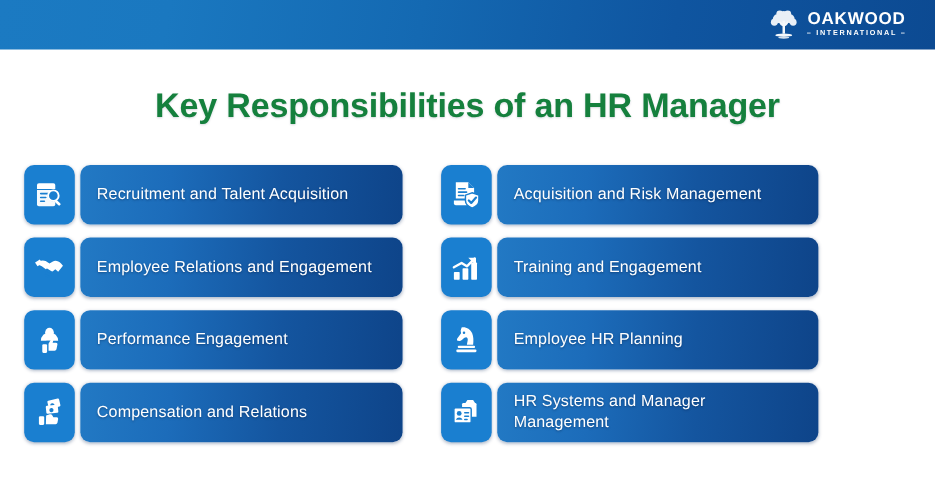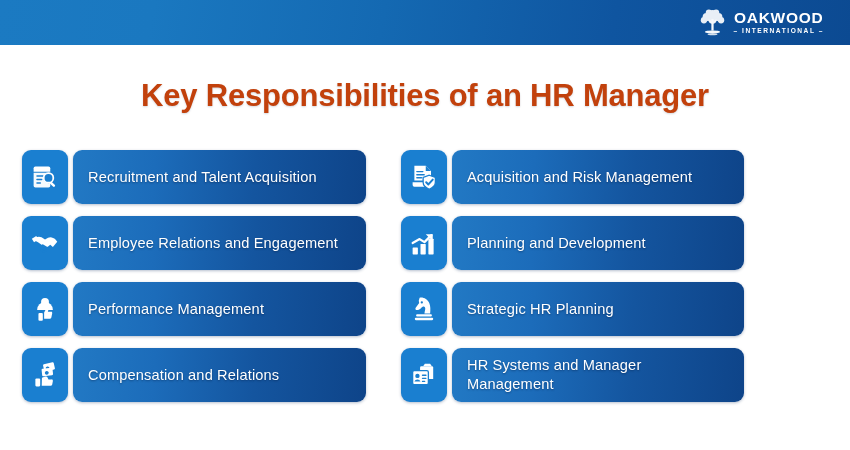--- a/index.html
+++ b/index.html
@@ -62,21 +62,21 @@
     white-space: nowrap;
   }
 
   
   .page-title {
     position: absolute;
     top: 78px;
     left: 0;
     width: 850px;
     text-align: center;
-    color: #c2410c;
+    color: #15803d;
     font-size: 31px;
     font-weight: bold;
     letter-spacing: -0.2px;
     font-family: "Liberation Sans", sans-serif;
     text-shadow: 0 1px 2px rgba(20,40,70,0.18);
   }
 
   
   .columns {
     position: absolute;
@@ -210,21 +210,21 @@
       <div class="icon-box">
         <svg viewBox="0 0 64 64" aria-hidden="true">
           <circle cx="32" cy="16" r="9"></circle>
           <path d="M14 34 a18 18 0 0 1 36 0 z"></path>
           <path d="M26 34 a13 13 0 0 0 -5 6 l0 3 l22 0 a13 13 0 0 0 -6 -9 z" fill="#1a7fd0"></path>
           <path d="M30 40 l5 -9 c2 -3 6 -1 5 2 l-1.5 5 h7 a3 3 0 0 1 3 3.5 l-2 10 a4 4 0 0 1 -4 3 h-12.5 z"></path>
           <rect x="17" y="41" width="10" height="18" rx="2.4"></rect>
         </svg>
       </div>
       <div class="label-bar">
-        <span class="label-text">Performance Management</span>
+        <span class="label-text">Performance Engagement</span>
       </div>
     </div>
 
     <div class="resp-row">
       <div class="icon-box">
         <svg viewBox="0 0 64 64" aria-hidden="true">
           <rect x="27" y="8" width="25" height="17" rx="2.5" transform="rotate(-13 27 8)"></rect>
           <circle cx="38" cy="17" r="4.4" fill="#1a7fd0" transform="rotate(-13 38 17)"></circle>
           <rect x="24" y="18" width="25" height="17" rx="2.5" transform="rotate(-6 24 18)"></rect>
           <circle cx="36" cy="27" r="4.4" fill="#1a7fd0" transform="rotate(-6 36 27)"></circle>
@@ -263,35 +263,35 @@
       <div class="icon-box">
         <svg viewBox="0 0 64 64" aria-hidden="true">
           <rect x="6" y="42" width="12" height="16" rx="1.5"></rect>
           <rect x="24" y="34" width="12" height="24" rx="1.5"></rect>
           <rect x="42" y="22" width="12" height="36" rx="1.5"></rect>
           <path d="M6 32 l16 -9 l11 7 l16 -16" fill="none" stroke="#ffffff" stroke-width="5" stroke-linecap="round" stroke-linejoin="round"></path>
           <path d="M36 12 h16 v16 z" fill="#ffffff"></path>
         </svg>
       </div>
       <div class="label-bar">
-        <span class="label-text">Planning and Development</span>
+        <span class="label-text">Training and Engagement</span>
       </div>
     </div>
 
     <div class="resp-row">
       <div class="icon-box">
         <svg viewBox="0 0 64 64" aria-hidden="true">
           <path d="M22 6 c8 -2 18 3 22 12 c3 7 3 16 2 24 h-13 c1 -7 3 -11 1 -14 c-2 -3 -6 -1 -9 2 c-3 3 -7 5 -11 4 c-2 -1 -2 -3 -1 -5 l8 -11 l-1 -5 z"></path>
           <circle cx="27" cy="17" r="2.6" fill="#1a7fd0"></circle>
           <rect x="14" y="44" width="36" height="5" rx="2.2"></rect>
           <rect x="11" y="52" width="42" height="5.5" rx="2.4"></rect>
         </svg>
       </div>
       <div class="label-bar">
-        <span class="label-text">Strategic HR Planning</span>
+        <span class="label-text">Employee HR Planning</span>
       </div>
     </div>
 
     <div class="resp-row">
       <div class="icon-box">
         <svg viewBox="0 0 64 64" aria-hidden="true">
           <path d="M26 12 h24 a3 3 0 0 1 3 3 v26 h-30 v-26 a3 3 0 0 1 3 -3 z"></path>
           <path d="M34 6 h12 l4 6 h-20 z"></path>
           <rect x="6" y="22" width="36" height="32" rx="3.5" fill="#ffffff" stroke="#1a7fd0" stroke-width="3"></rect>
           <circle cx="17" cy="34" r="5" fill="#1a7fd0"></circle>

